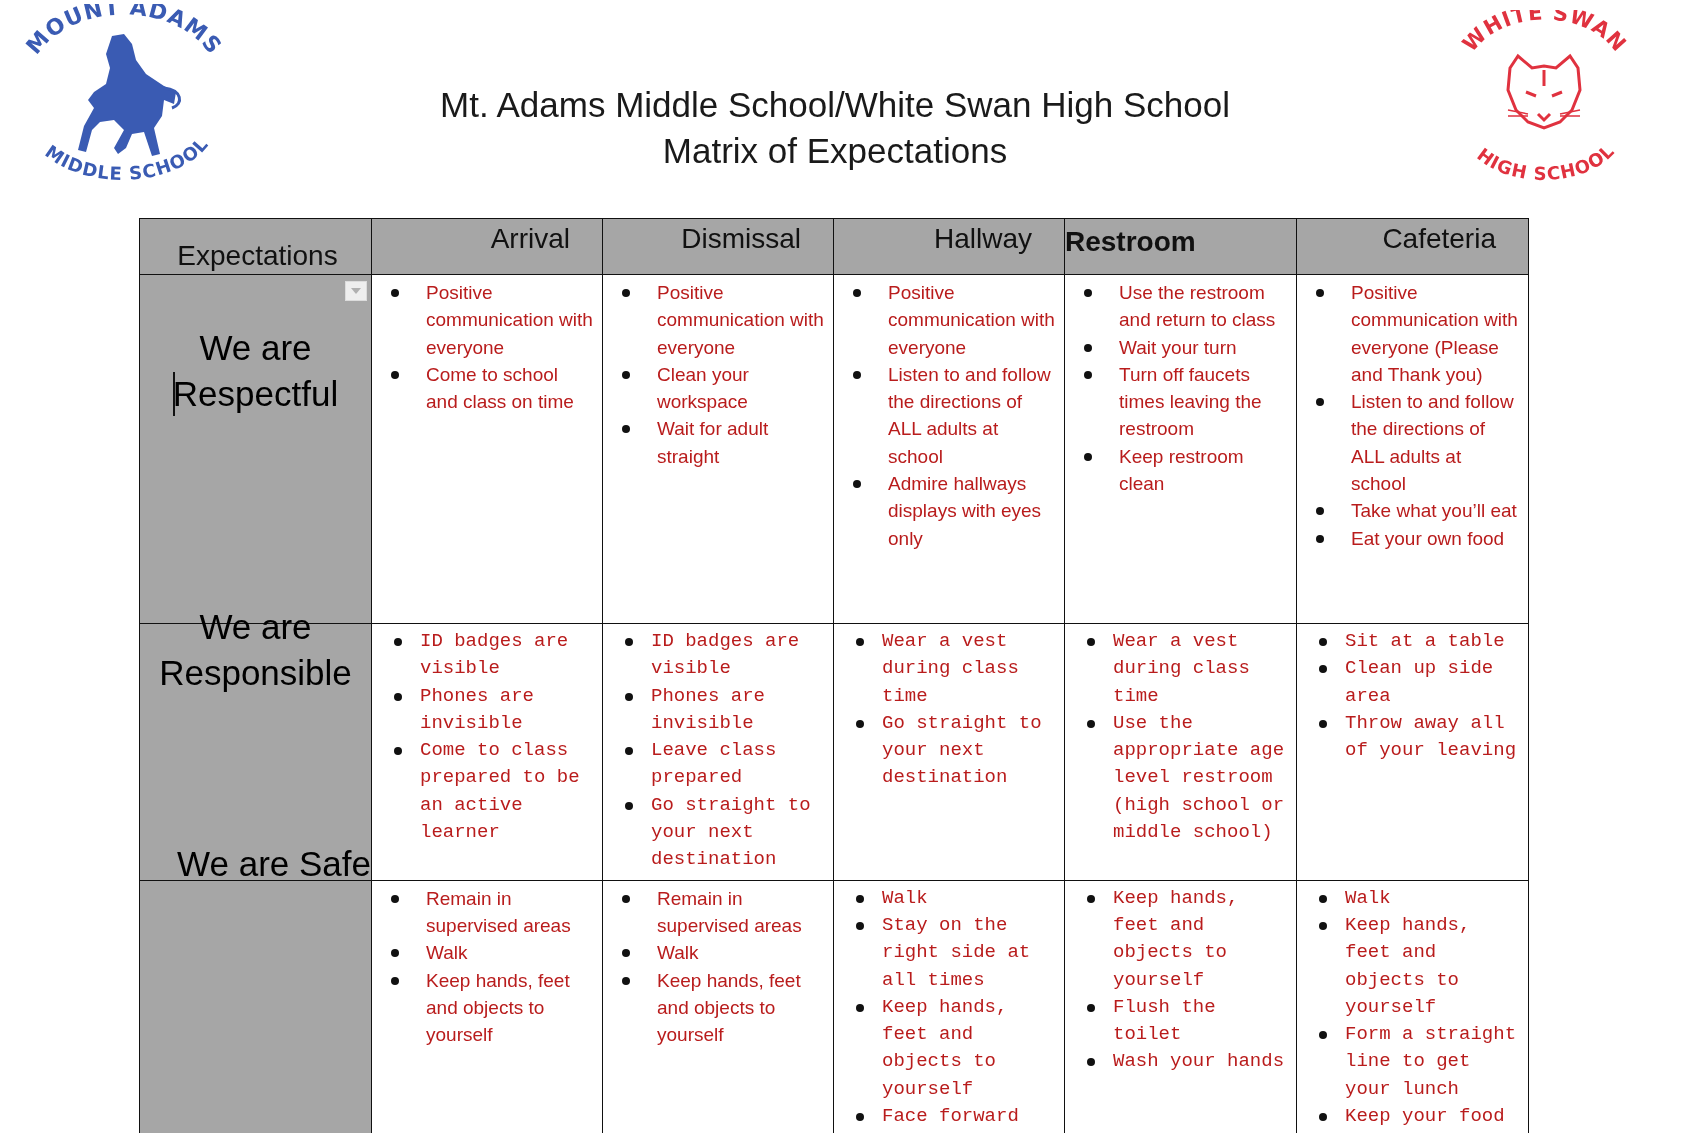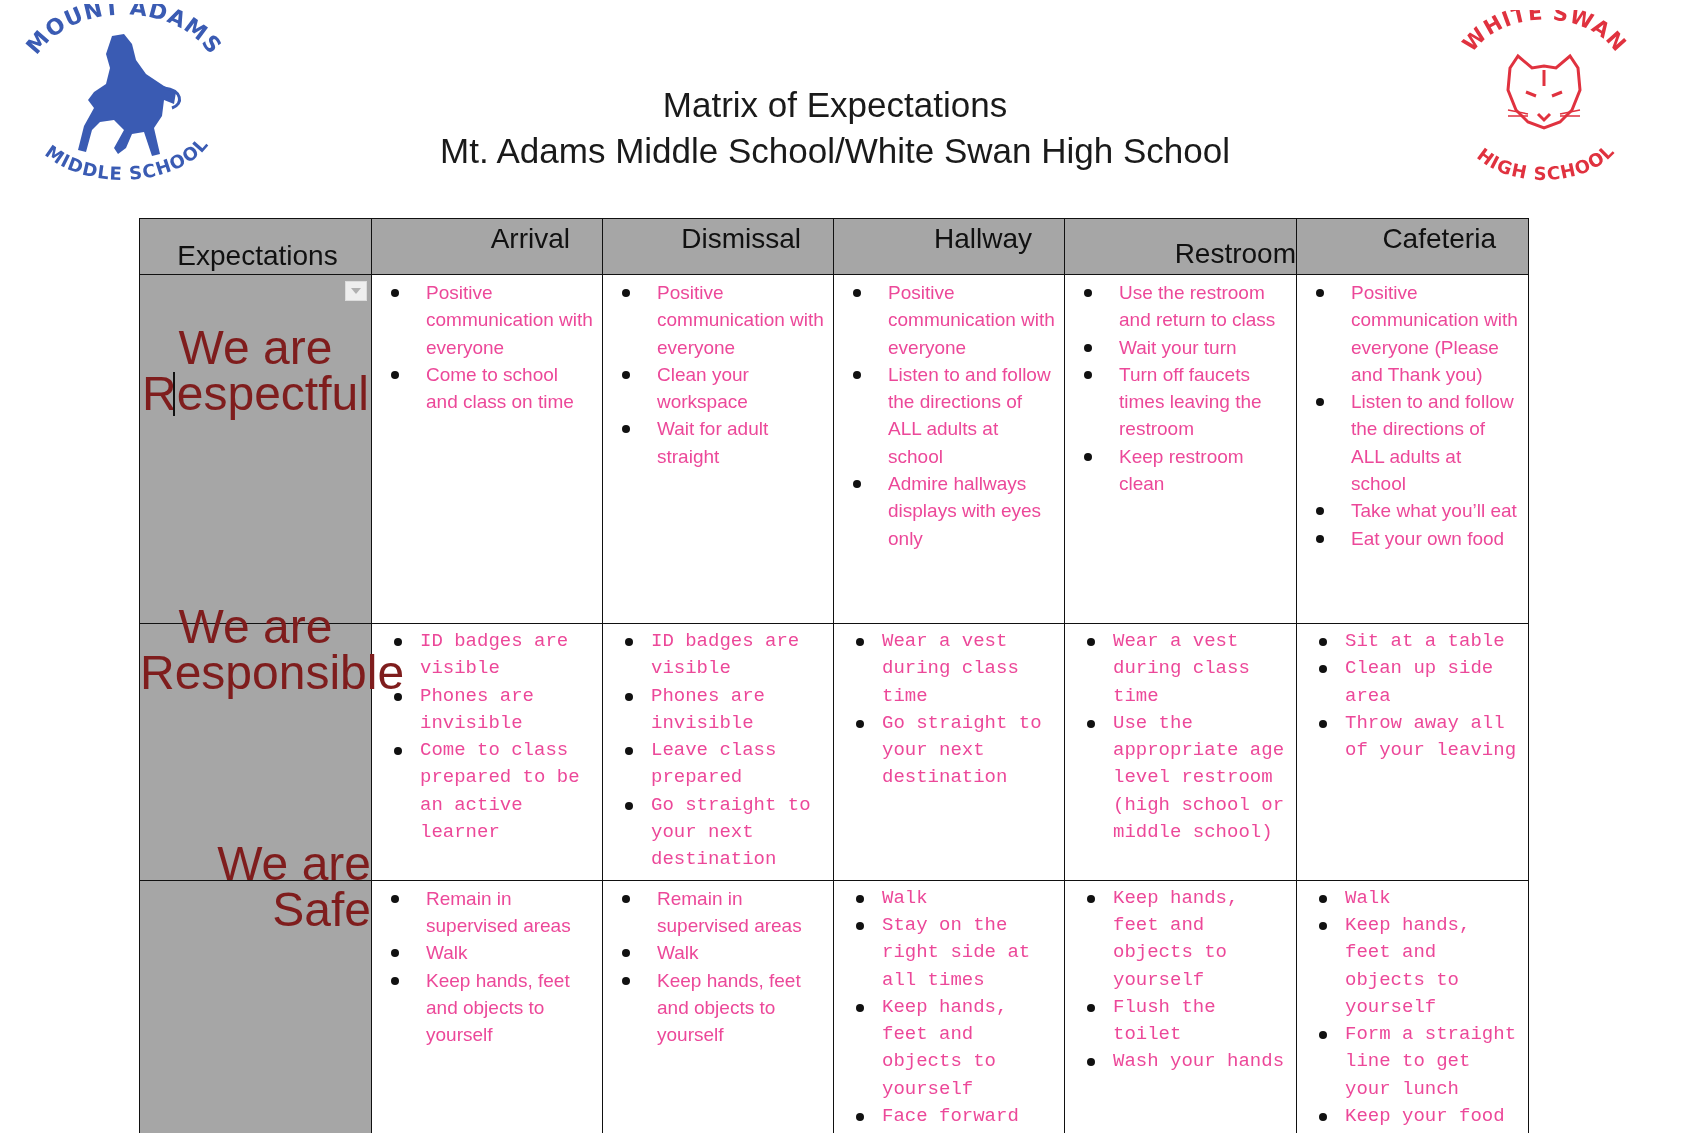--- a/index.html
+++ b/index.html
@@ -11,32 +11,32 @@
   .title { position:absolute; left:300px; width:1070px; top:82px; text-align:center;
            font-size:35px; line-height:46px; color:#1a1a1a; }
   table.matrix { position:absolute; left:139px; top:218px; border-collapse:collapse;
                  table-layout:fixed; width:1389px; }
   table.matrix td, table.matrix th { border:1.5px solid #111; vertical-align:top; padding:0; }
   th.hdr { background:#a6a6a6; height:55px; font-weight:normal; font-size:28px; color:#111;
            position:relative; }
   th.hdr span { position:absolute; }
   th.hdr.expect span { left:4px; right:0; text-align:center; bottom:2px;margin-top:31px; }
   th.hdr.right span { right:32px; top:4px; }
-  th.hdr.low span { left:0; right:0; text-align:right; bottom:4px; }
+  th.hdr.low span { left:0; right:0; text-align:left; bottom:16px;font-weight:bold; }
   td.rowlabel { background:#a6a6a6; vertical-align:middle; text-align:center;
-                font-size:48px; line-height:46px; color:#7f1d1d; position:relative; }
+                font-size:35px; line-height:46px; color:#000000; position:relative; }
   td.rowlabel.r1 { vertical-align:top; }
   td.rowlabel.r1 .lbl { display:block; margin-top:50px; }
   td.rowlabel.r3 .lbl { display:block; text-align:right; padding-left:12px; margin-top:-40px; }
   .dropdown { position:absolute; right:4px; top:6px; width:20px; height:18px; background:#eeeeee;
               border:1px solid #dcdcdc; }
   .dropdown:after { content:""; position:absolute; left:5px; top:6px; border-left:5px solid transparent;
                     border-right:5px solid transparent; border-top:6px solid #b0b0b0; }
   .cursor { position:absolute; width:2px; height:44px; background:#111; left:33px; top:97px; }
-  ul.items { list-style:none; margin:0; padding:4px 8px 6px 0; font-size:19px; line-height:27.3px; color:#ec4899; }
+  ul.items { list-style:none; margin:0; padding:4px 8px 6px 0; font-size:19px; line-height:27.3px; color:#b91c1c; }
   ul.items li { position:relative; padding-left:54px; }
   ul.items li:before { content:""; position:absolute; left:19px; top:10px; width:8px; height:8px;
                        border-radius:50%; background:#111; }
   ul.items.tight li { padding-left:48px;font-family:Liberation Mono, monospace; }
   ul.items.tight li:before { left:22px; }
   tr.r1 td { height:348px; }
   tr.r2 td { height:238px; }
   tr.r3 td { height:238px; }
 </style>
 </head>
@@ -77,22 +77,22 @@
       <path d="M62 58 L70 46 L84 58 L96 56 L108 58 L122 46 L130 58 L132 80 L124 100 L112 112 L96 118 L80 112 L68 100 L60 80 Z"></path>
       <path d="M78 82 L88 86 M114 82 L104 86"></path>
       <path d="M90 104 L96 110 L102 104"></path>
       <path d="M96 60 L96 76"></path>
       <path d="M60 100 L80 104 M60 106 L80 106 M132 100 L112 104 M132 106 L112 106" stroke-width="1.5"></path>
     </g>
   </svg>
 </div>
 
 <div class="title">
+  <div>Mt. Adams Middle School/White Swan High School</div>
   <div>Matrix of Expectations</div>
-  <div>Mt. Adams Middle School/White Swan High School</div>
 </div>
 
 <table class="matrix">
   <colgroup>
     <col style="width:232px">
       <col style="width:231px">
       <col style="width:231px">
     <col style="width:231px">
       <col style="width:232px">
       <col style="width:232px">

